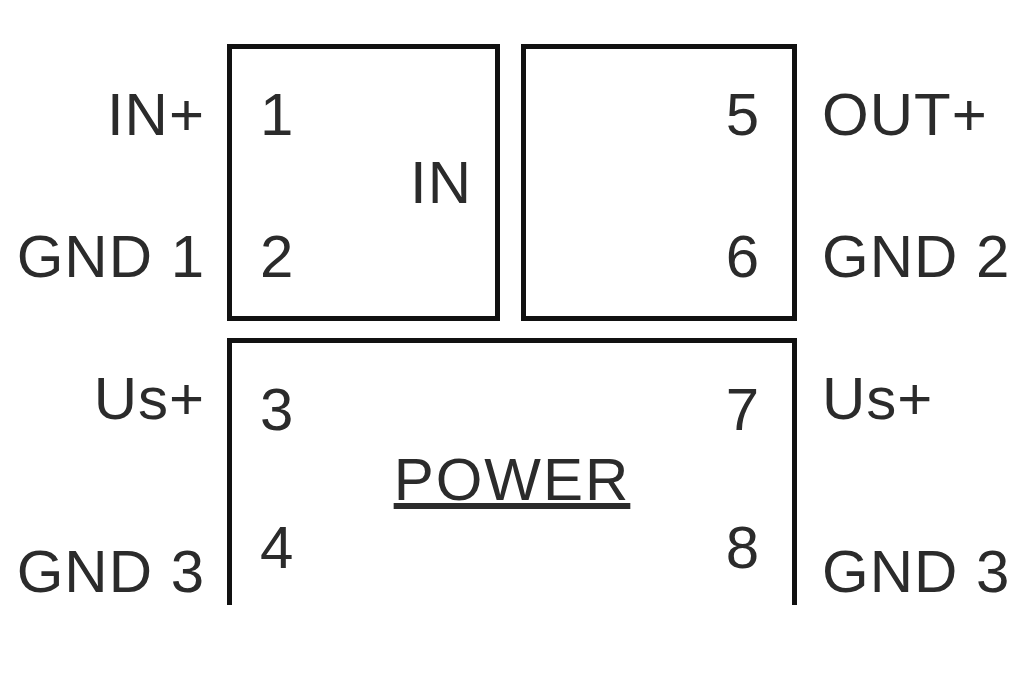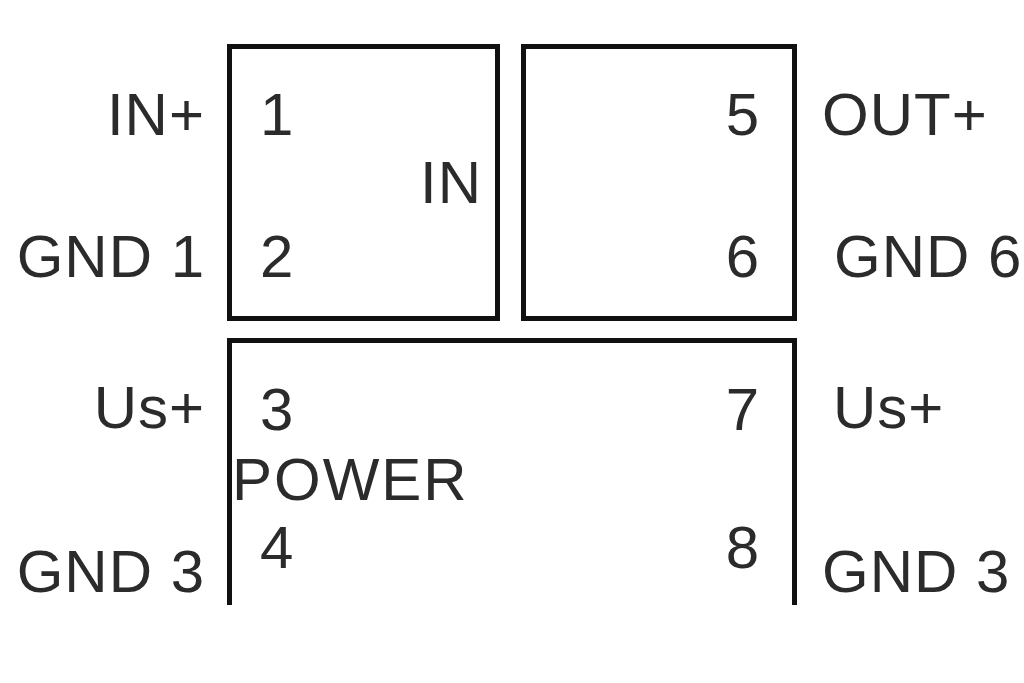--- a/index.html
+++ b/index.html
@@ -37,43 +37,43 @@
   }
   
   .pin-left  { left: 28px; }
   .pin-right { right: 32px; text-align: right; }
 
   .row1-in { top: 66px; }   
   .row2-in { top: 208px; }  
   .row3-in { top: 67px; }   
   .row4-in { top: 205px; }  
 
-  .label-in    { top: 134px; right: 13px; text-align: left; }
+  .label-in    { top: 134px; right: 23px; text-align: left; }
   .label-out   { top: 134px; left: 48px; }
-  .label-power { top: 137px; left: 0; right: 0; text-align: left; letter-spacing: 2px; }
+  .label-power { top: 137px; left: 0; right: 0; text-align: center; letter-spacing: 2px; text-decoration: underline; }
 
   .ext-left  { right: 819px; text-align: right; }
   .ext-right { left: 822px; }
   .ext-row1 { top: 115px; }
-  .ext-row2 { top: 257px; margin-left: 12px; }
-  .ext-row3 { top: 408px; margin-left: 11px; }
+  .ext-row2 { top: 257px; }
+  .ext-row3 { top: 399px; }
   .ext-row4 { top: 548px; margin-top: 24px; }
 </style>
 </head>
 <body>
 
 <div class="canvas">
 
   <div class="txt ext-left ext-row1">IN+</div>
   <div class="txt ext-left ext-row2">GND 1</div>
   <div class="txt ext-left ext-row3">Us+</div>
   <div class="txt ext-left ext-row4">GND 3</div>
 
   <div class="txt ext-right ext-row1">OUT+</div>
-  <div class="txt ext-right ext-row2">GND 6</div>
+  <div class="txt ext-right ext-row2">GND 2</div>
   <div class="txt ext-right ext-row3">Us+</div>
   <div class="txt ext-right ext-row4">GND 3</div>
 
   <div class="box box-in">
     <span class="txt pin-left row1-in">1</span>
     <span class="txt pin-left row2-in">2</span>
     <span class="txt label-in">IN</span>
   </div>
 
   <div class="box box-out">

